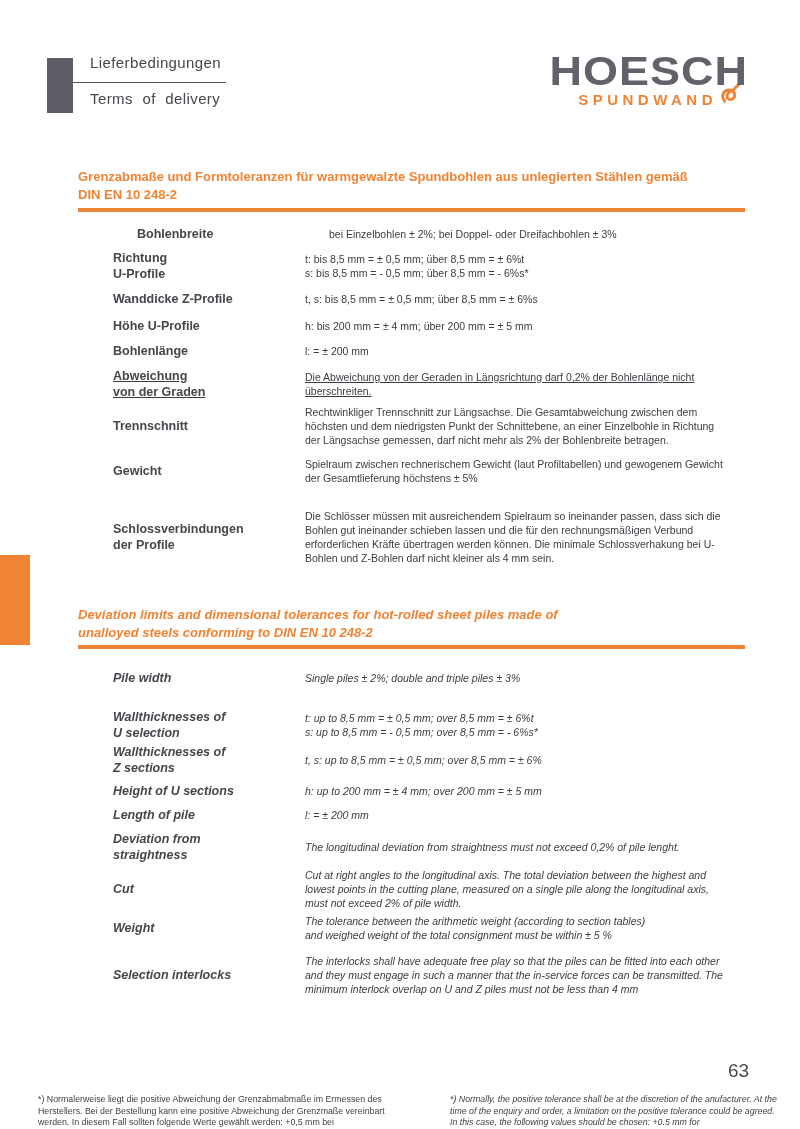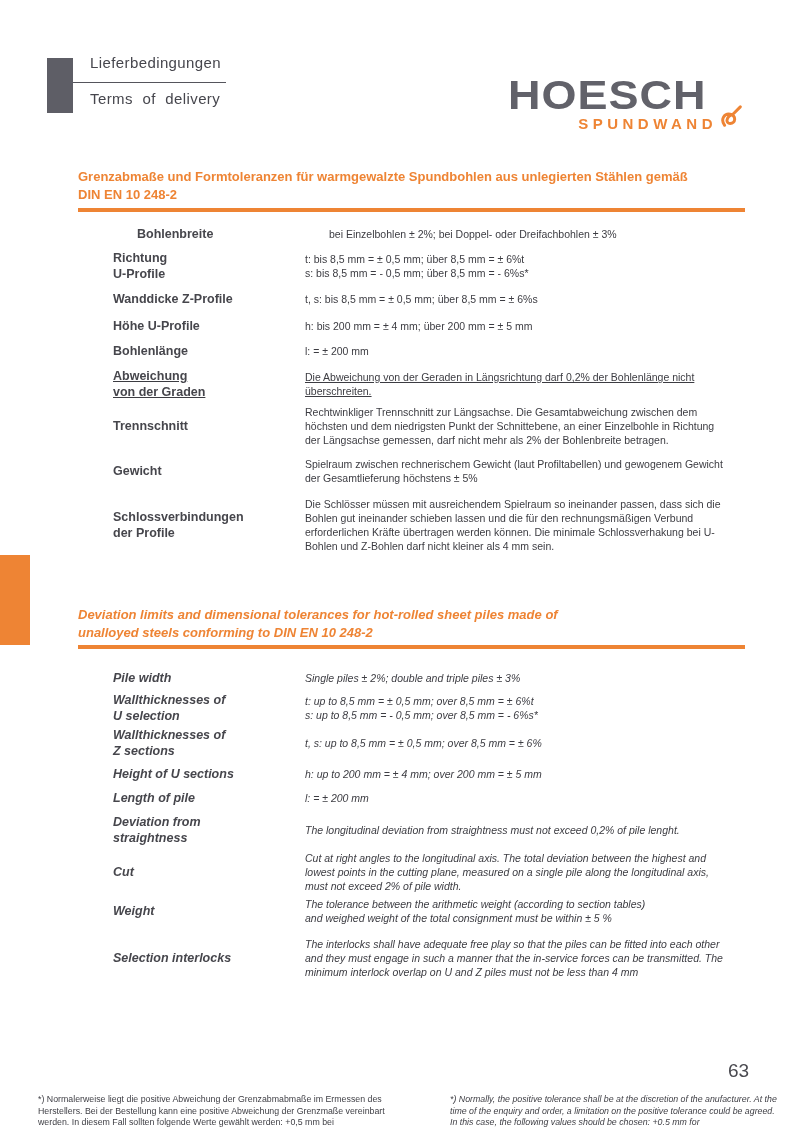--- a/index.html
+++ b/index.html
@@ -6,21 +6,21 @@
   html,body { background:#e9e9e9; }
   .page {
     position:relative; width:800px; height:1129px; background:#ffffff;
     font-family:"Liberation Sans", sans-serif; color:#3c3c42; margin:0 auto; overflow:hidden;
   }
   
   .hdr-block { position:absolute; left:47px; top:58px; width:26px; height:55px; background:#5e5e66; }
   .hdr-title-de { position:absolute; left:90px; top:54px; font-size:15px; color:#46464d; letter-spacing:0.4px; }
   .hdr-divider { position:absolute; left:73px; top:82px; width:153px; height:1px; background:#55555c; }
   .hdr-title-en { position:absolute; left:90px; top:90px; font-size:15px; color:#46464d; word-spacing:5px; letter-spacing:0.4px; }
-  .logo { position:absolute; left:508px; top:50px; width:240px; text-align:left;margin-top:24px; }
+  .logo { position:absolute; left:508px; top:50px; width:240px; text-align:right; }
   .logo-main { font-size:45px; font-weight:700; color:#62626a; letter-spacing:1px; line-height:1; transform:scaleY(0.92); transform-origin:top right; }
   .logo-sub-row { display:flex; justify-content:flex-end; align-items:center; margin-top:-6px; padding-right:2px; }
   .logo-sub { font-size:15px; font-weight:700; color:#ee8434; letter-spacing:4.5px; }
   .logo-icon { margin-left:1px; margin-top:-8px; }
   
   .sec-heading { position:absolute; left:78px; width:660px; font-size:13px; font-weight:700;
                  color:#ee8434; line-height:18px; white-space:pre-line; }
   .sec-heading.de { top:168px; }
   .sec-heading.en { top:606px; font-style:italic; }
   .orange-rule { position:absolute; left:78px; width:667px; height:4px; background:#ee8434; }
@@ -35,23 +35,23 @@
   .label { font-size:12.5px; font-weight:700; color:#46464c; line-height:16px; white-space:pre-line; }
   .value { font-size:10.5px; color:#3c3c42; line-height:14px; white-space:pre-line; }
   
   .spec-table.de .row:nth-child(1){margin-bottom:8px;padding-left:24px;}
   .spec-table.de .row:nth-child(2){margin-bottom:9px;}
   .spec-table.de .row:nth-child(3){margin-bottom:11px;}
   .spec-table.de .row:nth-child(4){margin-bottom:9px;}
   .spec-table.de .row:nth-child(5){margin-bottom:9px;}
   .spec-table.de .row:nth-child(6){margin-bottom:5px;text-decoration:underline;}
   .spec-table.de .row:nth-child(7){margin-bottom:10px;}
-  .spec-table.de .row:nth-child(8){margin-bottom:12px;}
+  .spec-table.de .row:nth-child(8){margin-bottom:24px;}
   
-  .spec-table.en .row:nth-child(1){margin-bottom:6px;}
+  .spec-table.en .row:nth-child(1){margin-bottom:23px;}
   .spec-table.en .row:nth-child(2){margin-bottom:3px;}
   .spec-table.en .row:nth-child(3){margin-bottom:7px;}
   .spec-table.en .row:nth-child(4){margin-bottom:8px;}
   .spec-table.en .row:nth-child(5){margin-bottom:8px;}
   .spec-table.en .row:nth-child(6){margin-bottom:5px;}
   .spec-table.en .row:nth-child(7){margin-bottom:4px;}
   .spec-table.en .row:nth-child(8){margin-bottom:12px;}
   
   .footnote { position:absolute; top:1094px; font-size:8.8px; line-height:11.5px; color:#3e3e44; white-space:pre-line; }
   .footnote.de { left:38px; width:352px; }

